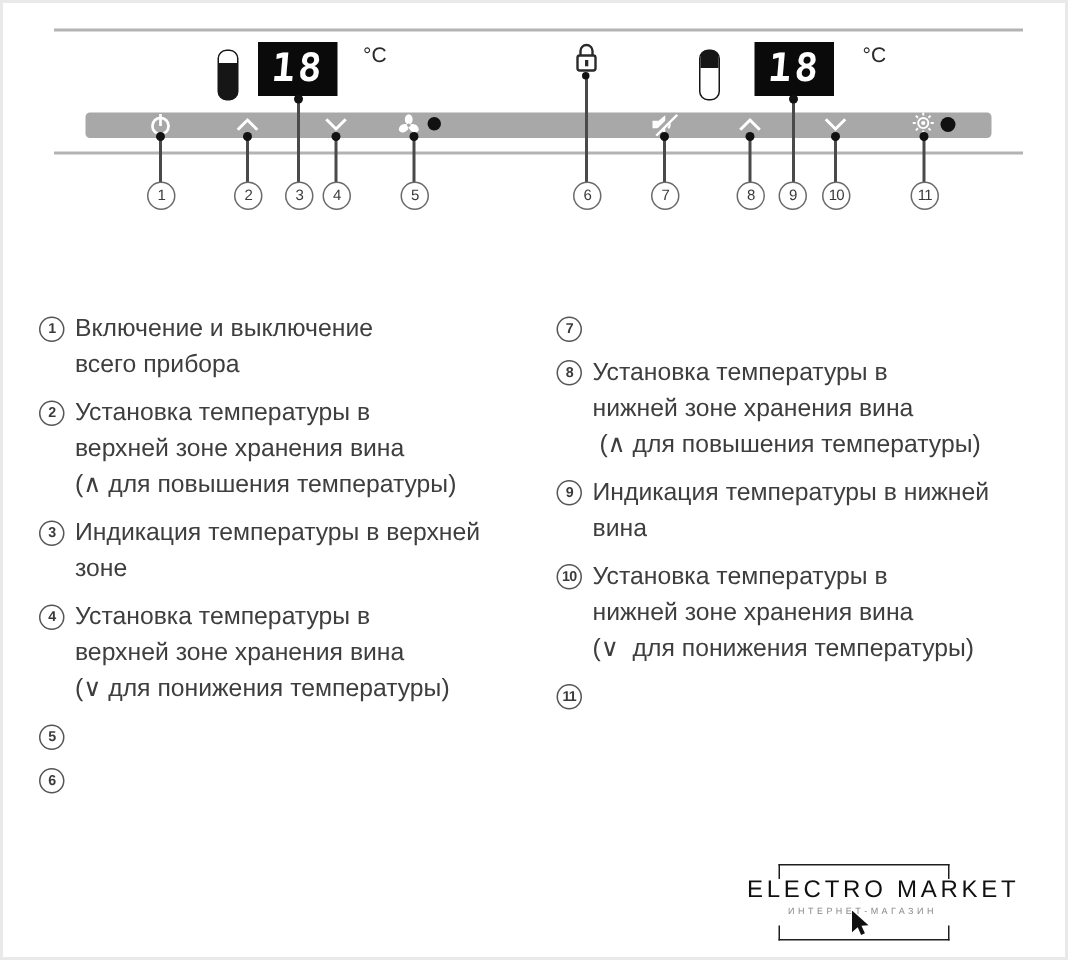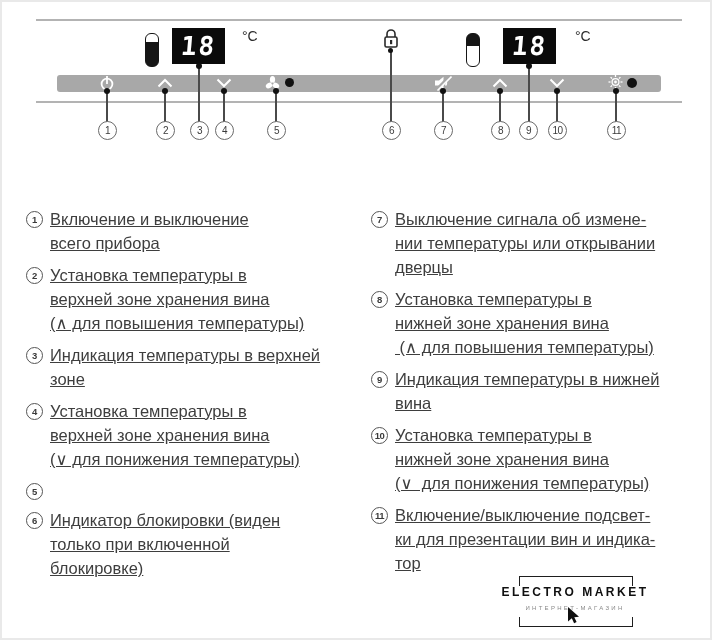--- a/index.html
+++ b/index.html
@@ -31,28 +31,28 @@
            background:#fff;z-index:3;display:flex;align-items:center;justify-content:center;
            font-size:10px;color:#3a3a3a;letter-spacing:-0.5px;}
   
   .col{position:absolute;top:207px;}
   .col-left{left:26px;width:338px;}
   .col-right{left:371px;width:334px;}
   .legend-item{display:flex;margin-bottom:8px;font-size:16.5px;line-height:24px;}
   .legend-num{flex:0 0 auto;width:15px;height:15px;margin:4px 7px 0 0;border:1.2px solid #555;
               border-radius:50%;display:flex;align-items:center;justify-content:center;
               font-size:9.5px;font-weight:700;color:#3a3a3a;letter-spacing:-0.5px;}
-  .legend-text{white-space:pre-line;text-decoration:underline;}
+  .legend-text{white-space:pre-line;}
   
   .logo{position:absolute;left:498px;top:572px;width:154px;height:60px;}
   .bracket{position:absolute;left:21px;width:112px;height:9px;border-left:1.6px solid #1e1e1e;border-right:1.6px solid #1e1e1e;}
   .bracket-top{top:4px;border-top:1.6px solid #1e1e1e;}
   .bracket-bottom{top:45px;border-bottom:1.6px solid #1e1e1e;}
-  .logo-title{position:absolute;left:0;right:0;top:13px;text-align:center;font-weight:700;
-              font-size:12px;letter-spacing:2.5px;color:#101010;white-space:nowrap;}
+  .logo-title{position:absolute;left:0;right:0;top:13px;text-align:center;font-weight:400;
+              font-size:16px;letter-spacing:2.5px;color:#101010;white-space:nowrap;}
   .logo-sub{position:absolute;left:0;right:0;top:33px;text-align:center;font-size:6px;
             letter-spacing:2.3px;color:#8a8a8a;white-space:nowrap;}
   .logo-cursor{position:absolute;left:70px;top:35px;z-index:2;line-height:0;}
 </style>
 </head>
 <body>
 
 <div class="page">
 
   <div class="diagram">
@@ -201,55 +201,46 @@
       <span class="legend-num">4</span>
       <span class="legend-text">Установка температуры в
 верхней зоне хранения вина
 (∨ для понижения температуры)</span>
     </div>
     <div class="legend-item">
       <span class="legend-num">5</span>
     </div>
     <div class="legend-item">
       <span class="legend-num">6</span>
-      <span class="legend-text">Индикатор блокировки (виден
-только при включенной
-блокировке)</span>
     </div>
   </div>
 
   <div class="col col-right">
     <div class="legend-item">
       <span class="legend-num">7</span>
-      <span class="legend-text">Выключение сигнала об измене-
-нии температуры или открывании
-дверцы</span>
     </div>
     <div class="legend-item">
       <span class="legend-num">8</span>
       <span class="legend-text">Установка температуры в
 нижней зоне хранения вина
 &nbsp;(∧ для повышения температуры)</span>
     </div>
     <div class="legend-item">
       <span class="legend-num">9</span>
       <span class="legend-text">Индикация температуры в нижней
 вина</span>
     </div>
     <div class="legend-item">
       <span class="legend-num">10</span>
       <span class="legend-text">Установка температуры в
 нижней зоне хранения вина
 (∨&nbsp; для понижения температуры)</span>
     </div>
     <div class="legend-item">
       <span class="legend-num">11</span>
-      <span class="legend-text">Включение/выключение подсвет-
-ки для презентации вин и индика-
-тор</span>
     </div>
   </div>
 
   <div class="logo">
     <div class="bracket bracket-top"></div>
     <div class="bracket bracket-bottom"></div>
     <div class="logo-title">ELECTRO MARKET</div>
     <div class="logo-sub">ИНТЕРНЕТ-МАГАЗИН</div>
     <div class="logo-cursor">
       <svg width="12" height="17" viewBox="0 0 12 17">

